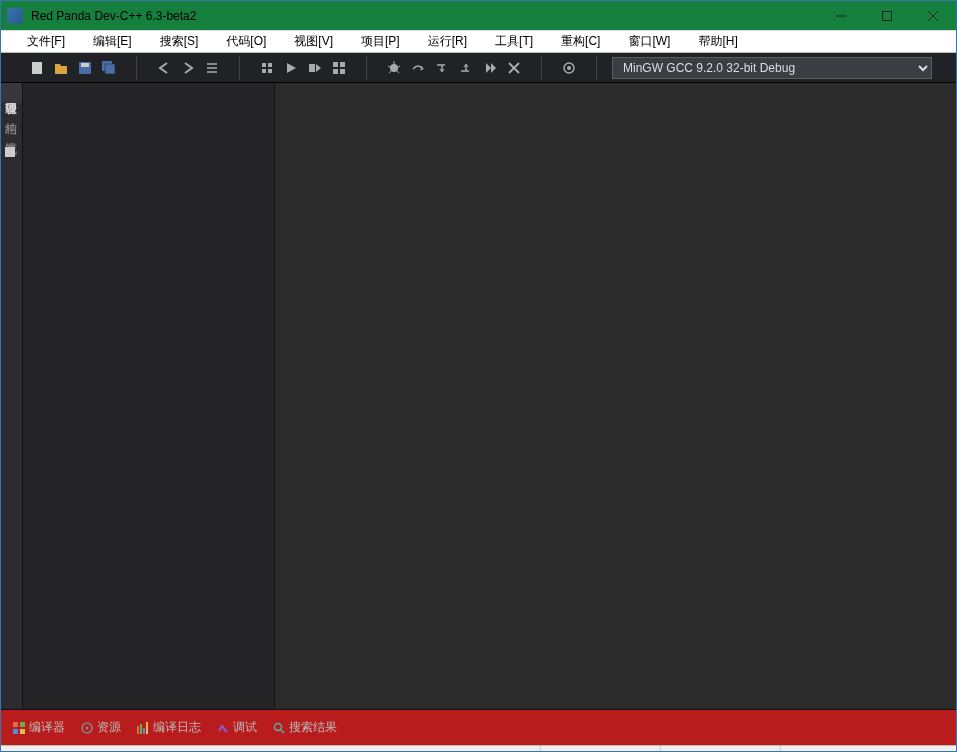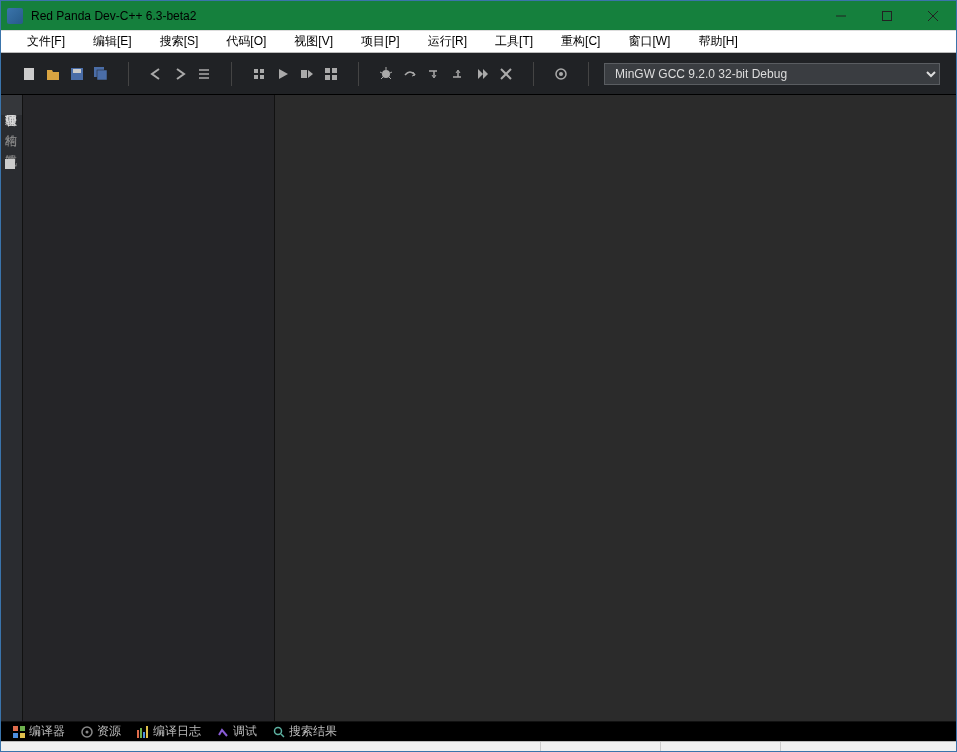--- a/index.html
+++ b/index.html
@@ -3,33 +3,33 @@
 <meta charset="utf-8">
 <style>
 * { margin: 0; padding: 0; box-sizing: border-box; font-family: "Microsoft YaHei", "Segoe UI", sans-serif; }
 body { width: 957px; height: 752px; overflow: hidden; background: #fff; border: 1px solid #3a74ab; }
 .titlebar { height: 30px; background: #15803d; display: flex; align-items: center; padding: 0 0 0 6px; border-bottom: 1px solid #ddd; }
 .titlebar-icon { width: 16px; height: 16px; background: linear-gradient(135deg,#3a74ab,#275a8a); margin-right: 8px; border-radius: 2px; }
 .titlebar-title { font-size: 12px; color: #000; flex: 1; }
 .winbtn { width: 46px; height: 30px; display: flex; align-items: center; justify-content: center; color: #222; font-size: 11px; cursor: pointer; }
 .menubar { height: 22px; background: #fff; display: flex; align-items: center; padding: 0 6px; border-bottom: 1px solid #bbb; }
 .menu-item { font-size: 12px; color: #000; padding: 2px 8px; cursor: pointer; margin-left: 12px; }
-.toolbar { height: 42px; background: #202225; display: flex; align-items: center; padding: 0 12px; gap: 8px; border-bottom: 1px solid #000; }
+.toolbar { height: 30px; background: #202225; display: flex; align-items: center; padding: 0 20px; gap: 8px; border-bottom: 1px solid #000; }
 .tb-group { display: flex; align-items: center; padding: 0 4px; }
 .tb-sep { width: 1px; height: 24px; background: #444; margin: 0 3px; }
 .tb-btn { width: 24px; height: 24px; display: flex; align-items: center; justify-content: center; cursor: pointer; color: #aaa; border-radius: 2px; }
 .tb-select-wrap { flex: 1; padding: 0 4px; display: flex; }
 .tb-select { flex: 1; height: 22px; background: #3a3d41; border: 1px solid #5a5d61; color: #ddd; font-size: 12px; padding: 0 6px; }
 .workspace { display: flex; height: calc(752px - 30px - 22px - 30px - 24px - 18px - 2px); background: #1e1e1e; }
 .side-tabs { width: 22px; background: #2a2c30; display: flex; flex-direction: column; border-right: 1px solid #111; }
 .side-tab { writing-mode: vertical-rl; text-orientation: mixed; font-size: 12px; color: #888; padding: 10px 3px; cursor: pointer; text-align: center; }
 .side-tab.active { background: #35373b; color: #ddd; }
 .side-panel { width: 252px; background: #252528; border-right: 1px solid #111; }
 .editor-area { flex: 1; background: #2b2b2b; }
-.bottom-tabs { height: 20px; background: #000000; display: flex; align-items: center; padding: 0 4px; border-top: 1px solid #111; }
+.bottom-tabs { height: 36px; background: #b91c1c; display: flex; align-items: center; padding: 0 4px; border-top: 1px solid #111; }
 .btab { display: flex; align-items: center; gap: 4px; padding: 2px 8px; font-size: 12px; color: #bbb; cursor: pointer; }
 .btab-ico { width: 12px; height: 12px; display: inline-flex; align-items: center; justify-content: center; }
 .statusbar { height: 18px; background: #f0f0f0; border-top: 1px solid #bbb; display: flex; }
 .status-cell { border-right: 1px solid #ccc; height: 100%; }
 svg { display: block; }
 </style>
 </head>
 <body>
 
 <div class="titlebar">

